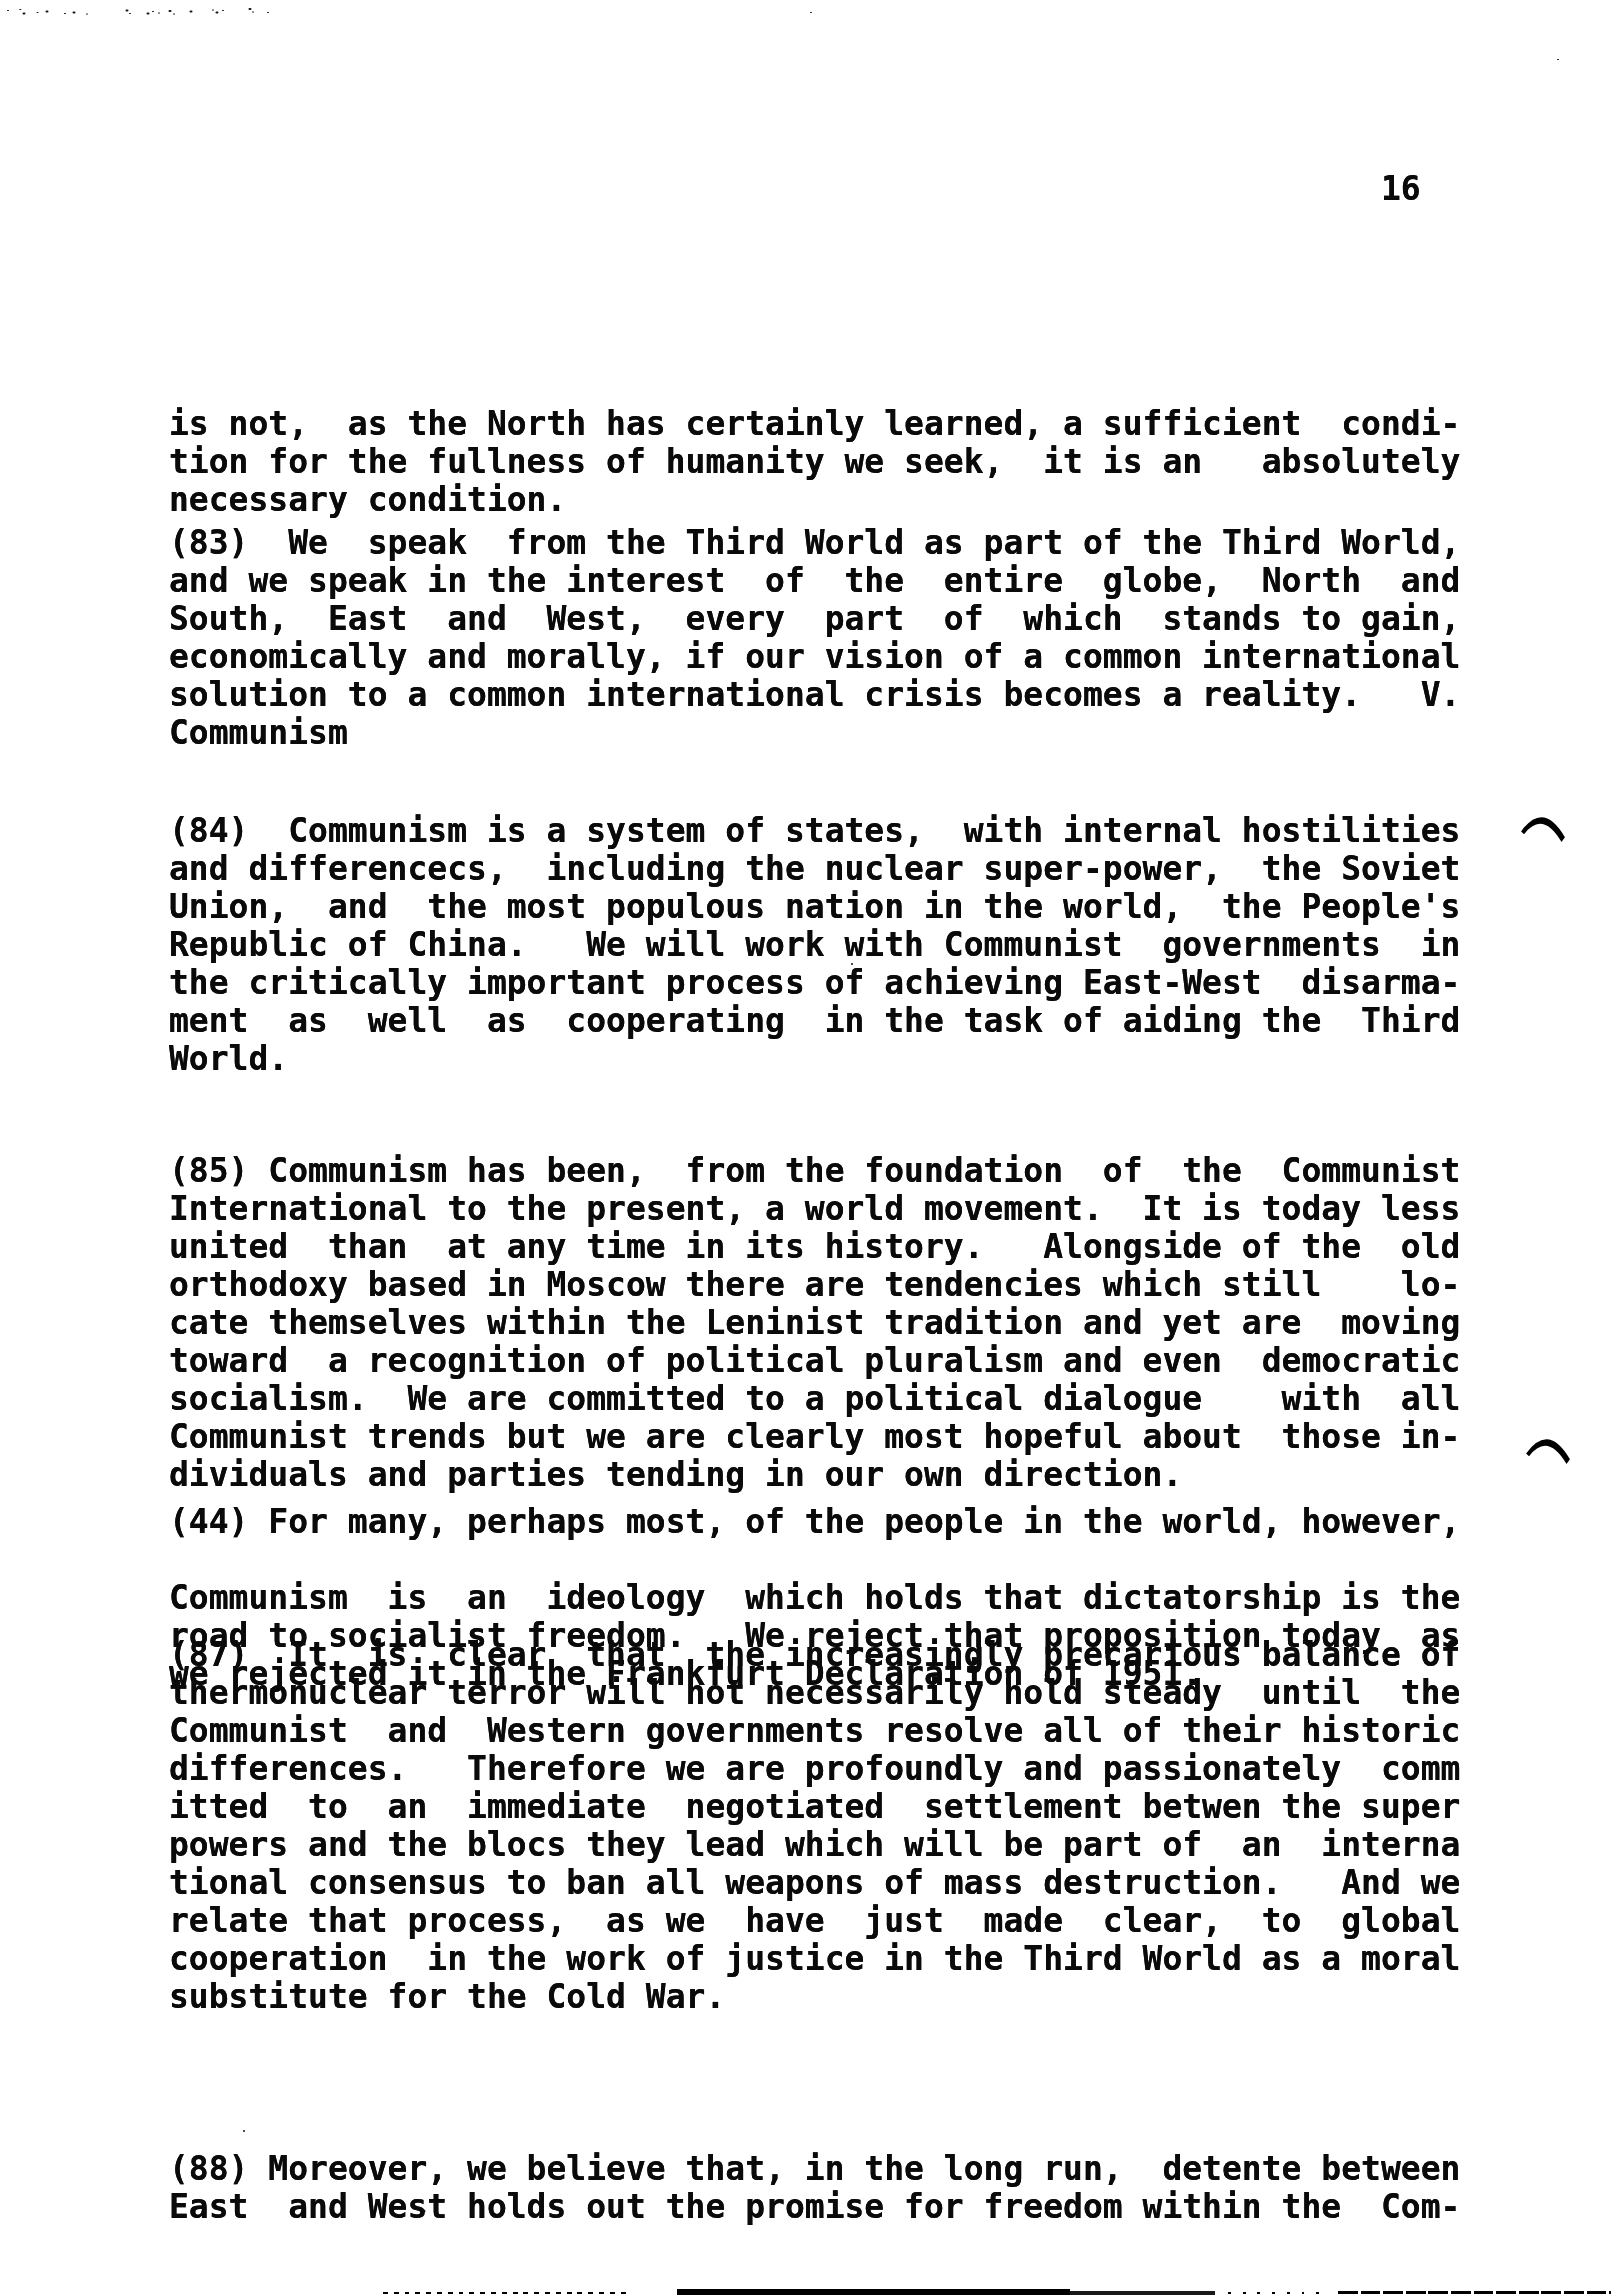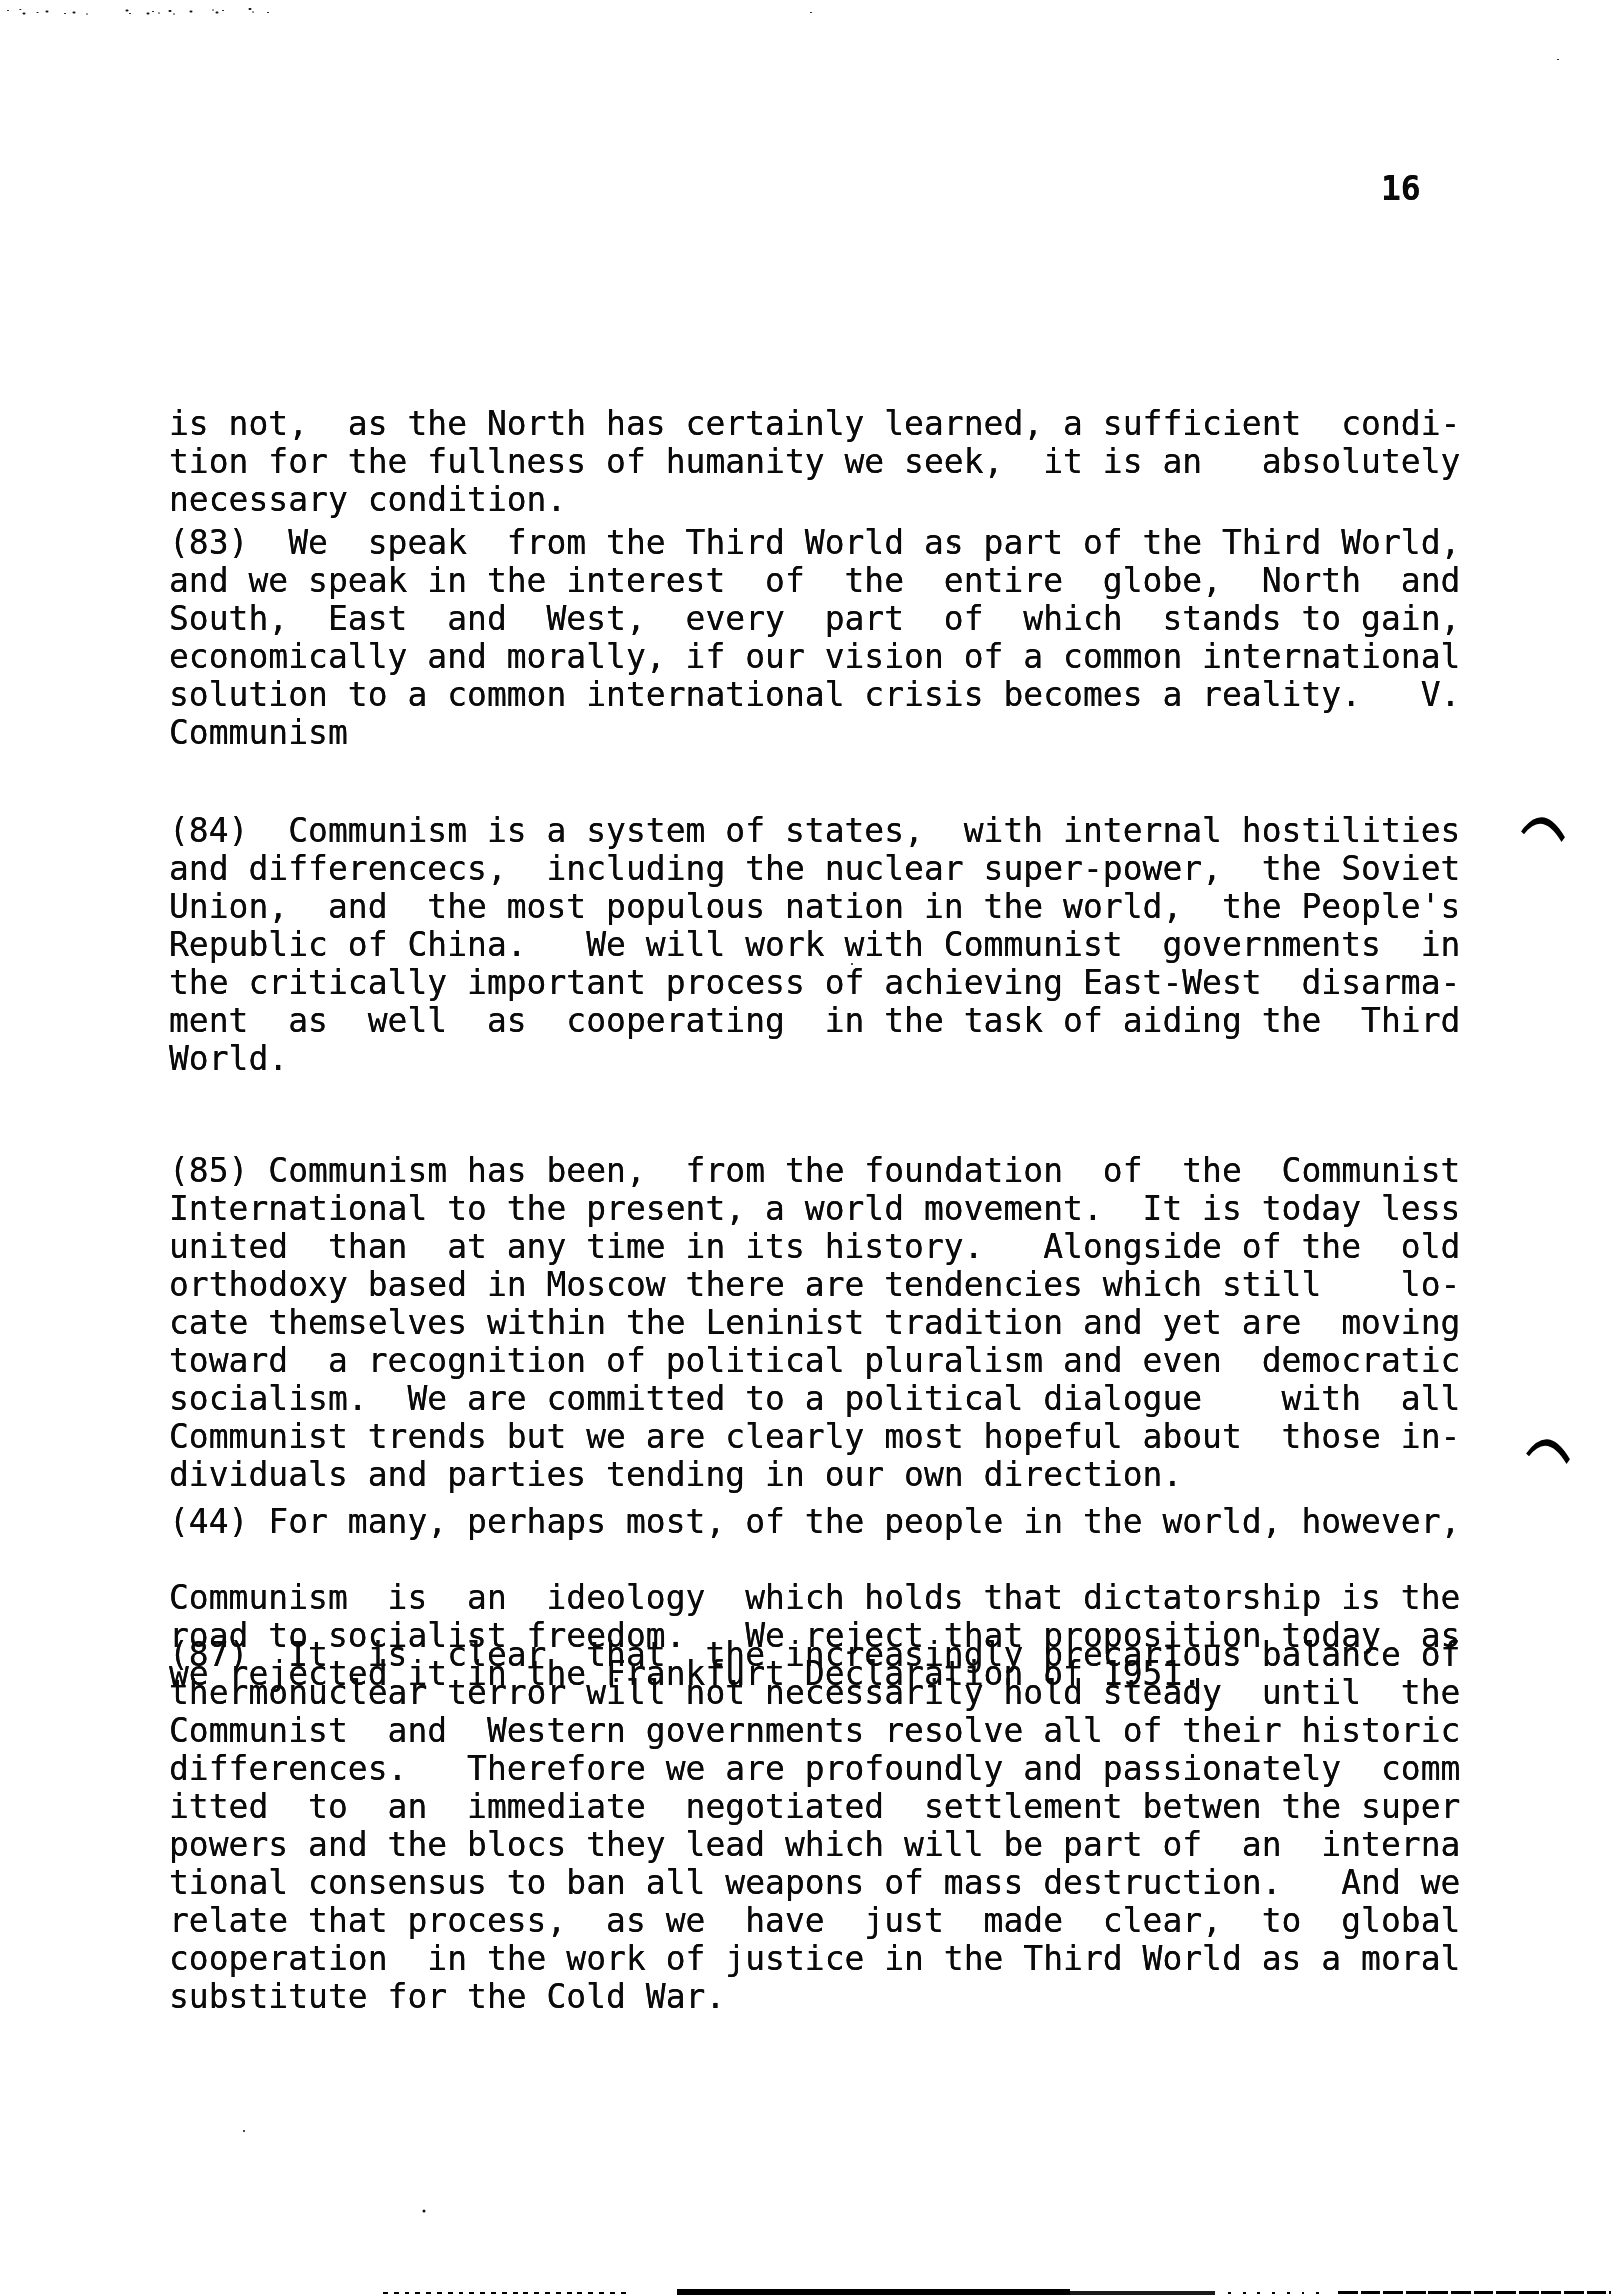--- a/index.html
+++ b/index.html
@@ -9,21 +9,21 @@
     position:relative;
     overflow:hidden;
     font-family:"DejaVu Sans Mono","Liberation Mono",monospace;
   }
   .page{position:absolute;left:0;top:0;width:1612px;height:2295px;background:#ffffff;}
   pre.para{
     position:absolute;
     left:169px;
     margin:0;
     font-family:"DejaVu Sans Mono","Liberation Mono",monospace;
-    font-weight:normal;
+    font-weight:bold;
     font-size:33px;
     line-height:38px;
     color:#0a0a0a;
     white-space:pre;
     text-shadow:0 0 0.5px rgba(0,0,0,0.85);
   }
   .page-number{
     position:absolute;
     left:1381px;top:170px;
     font-family:"DejaVu Sans Mono","Liberation Mono",monospace;
@@ -117,20 +117,22 @@
 thermonuclear terror will not necessarily hold steady  until  the
 Communist  and  Western governments resolve all of their historic
 differences.   Therefore we are profoundly and passionately  comm
 itted  to  an  immediate  negotiated  settlement betwen the super
 powers and the blocs they lead which will be part of  an  interna
 tional consensus to ban all weapons of mass destruction.   And we
 relate that process,  as we  have  just  made  clear,  to  global
 cooperation  in the work of justice in the Third World as a moral
 substitute for the Cold War.</pre>
 
+  <pre class="para" style="top:2150px">(88) Moreover, we believe that, in the long run,  detente between
+East  and West holds out the promise for freedom within the  Com-</pre>
 
   <svg class="crescent" style="left:1520px;top:808px" width="47" height="38" viewBox="0 0 96 78">
     <path d="M2,48 Q48,-16 92,60 L85,70 Q46,4 8,54 Z" fill="#000"></path>
   </svg>
 
   <svg class="crescent" style="left:1525px;top:1430px" width="47" height="38" viewBox="0 0 96 78">
     <path d="M2,48 Q48,-16 92,60 L85,70 Q46,4 8,54 Z" fill="#000"></path>
   </svg>
 
   <div class="speck-row"></div>

